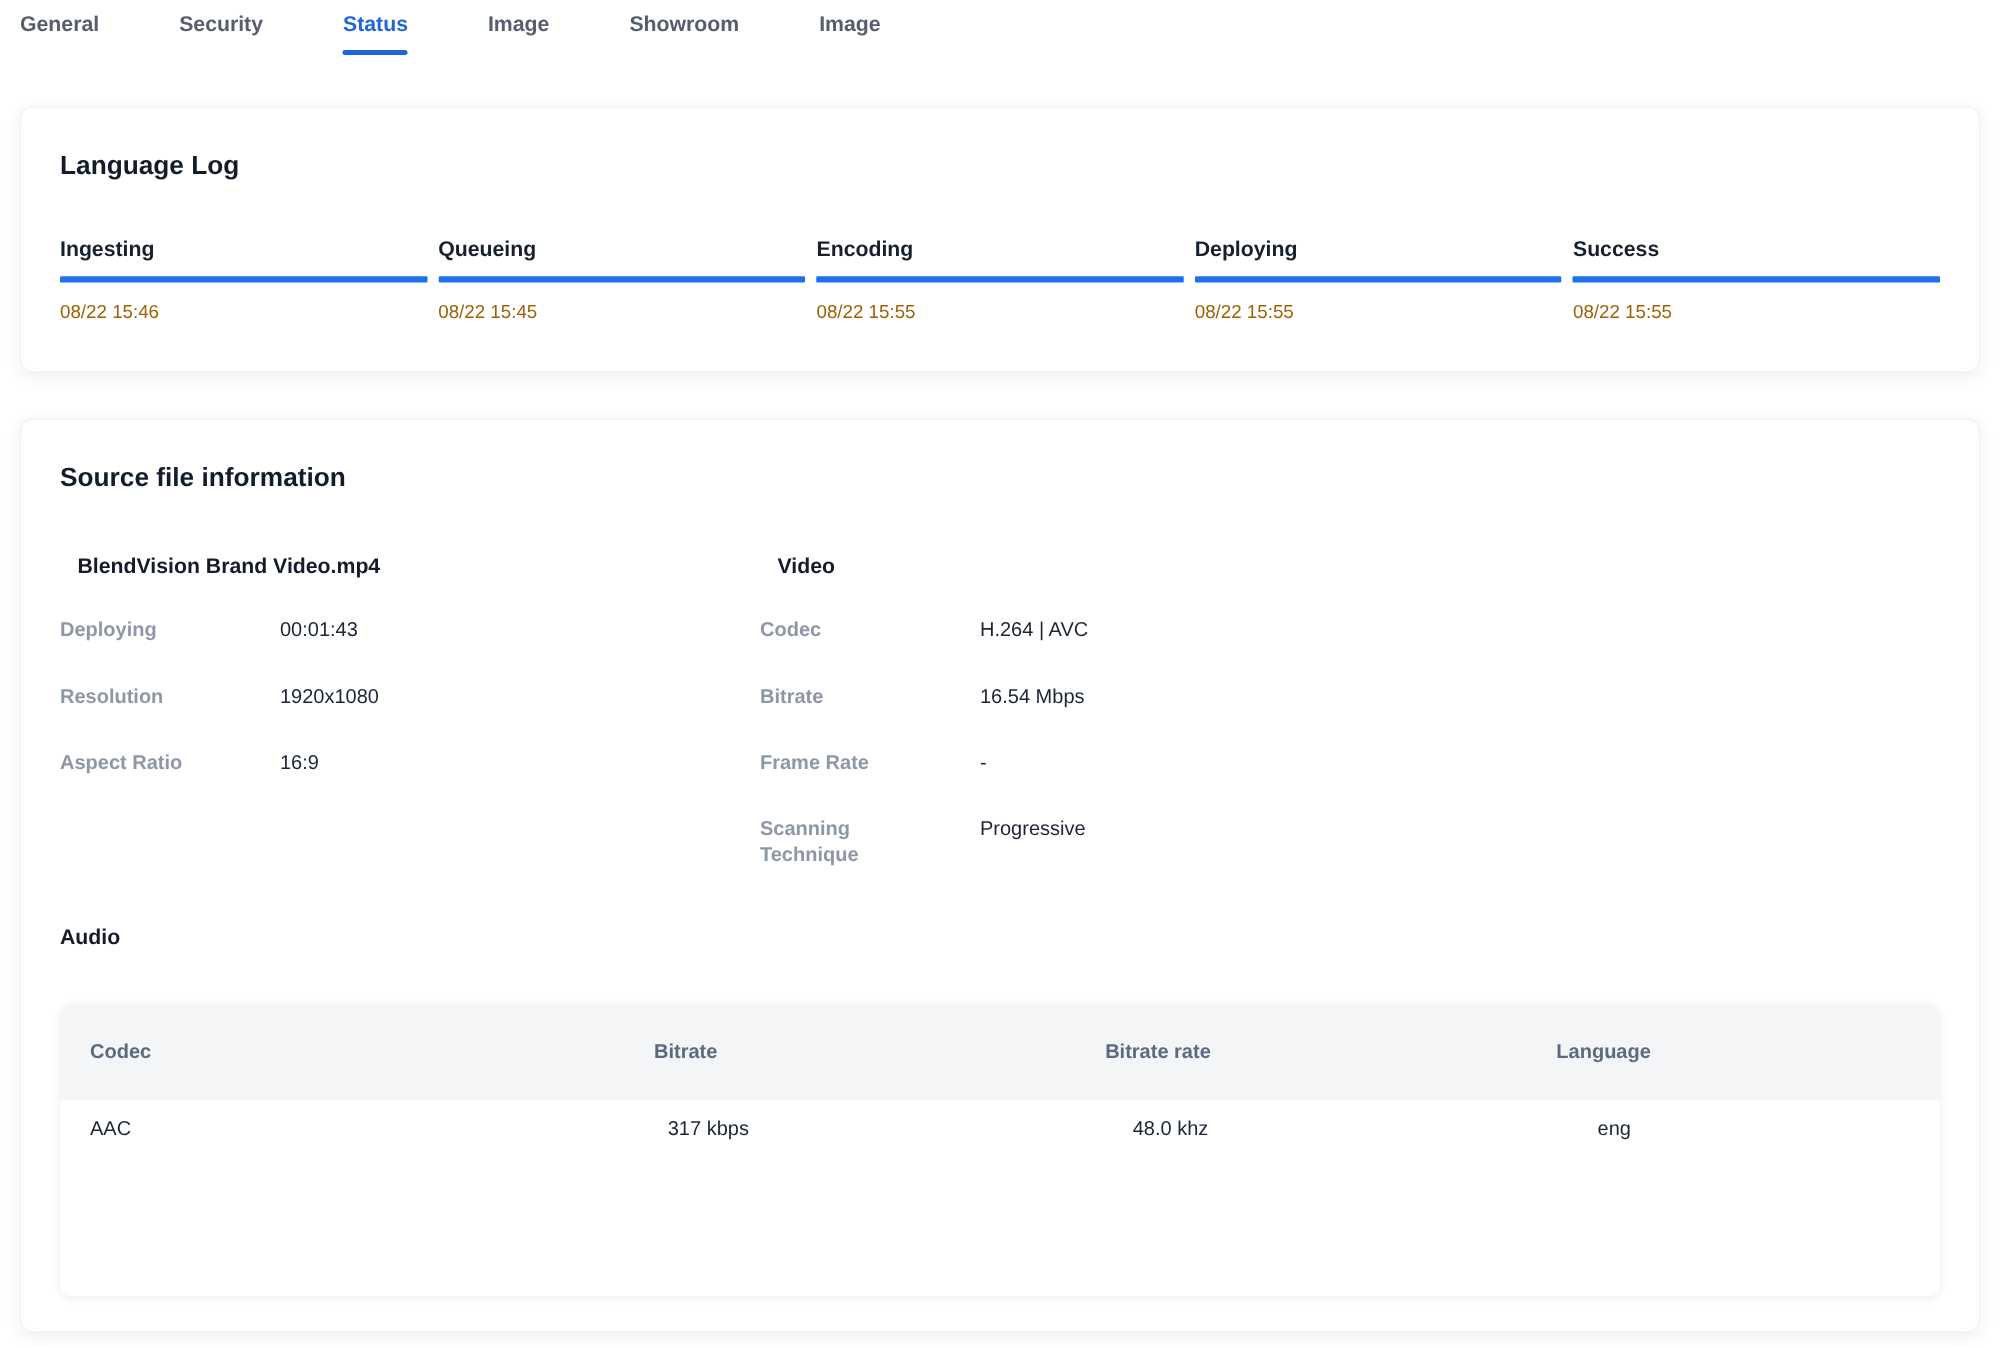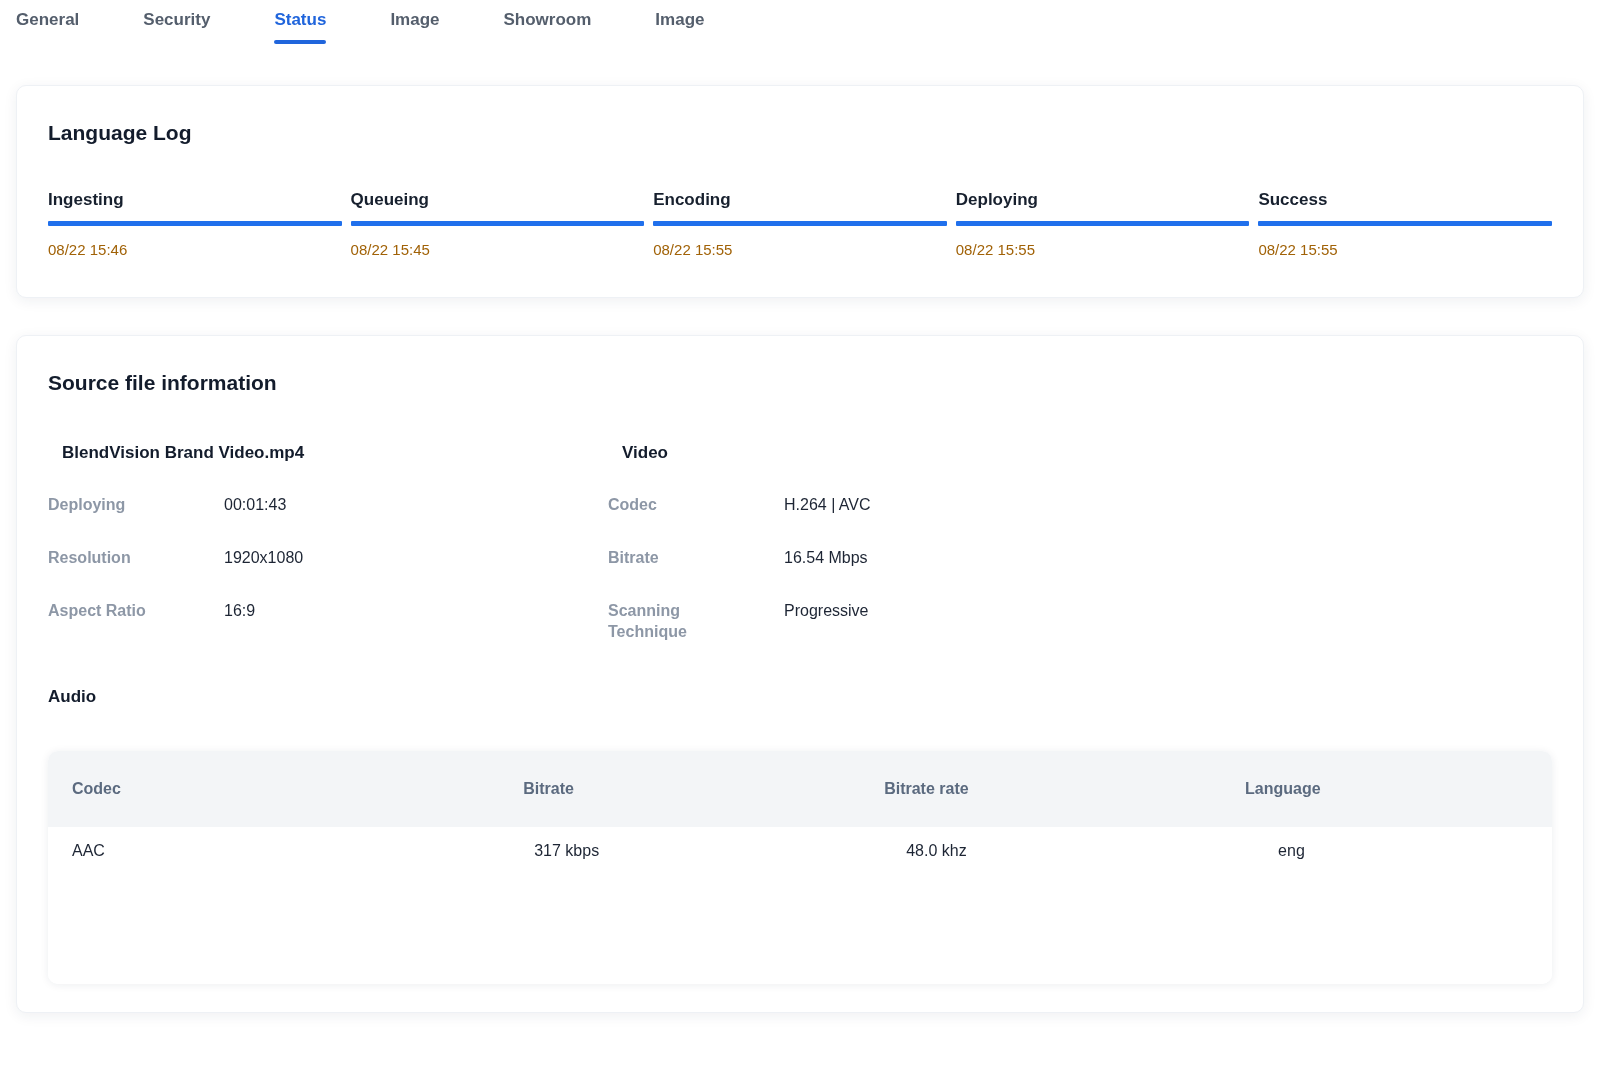--- a/index.html
+++ b/index.html
@@ -220,20 +220,24 @@
 
       <div class="info-row">
         <div class="info-label">Codec</div>
         <div class="info-value">H.264 | AVC</div>
       </div>
       <div class="info-row">
         <div class="info-label">Bitrate</div>
         <div class="info-value">16.54 Mbps</div>
       </div>
       <div class="info-row">
+        <div class="info-label">Frame Rate</div>
+        <div class="info-value">-</div>
+      </div>
+      <div class="info-row">
         <div class="info-label">Scanning Technique</div>
         <div class="info-value">Progressive</div>
       </div>
     </div>
 
   </div>
 
   <h3 class="audio-heading">Audio</h3>
 
   <div class="audio-table">

